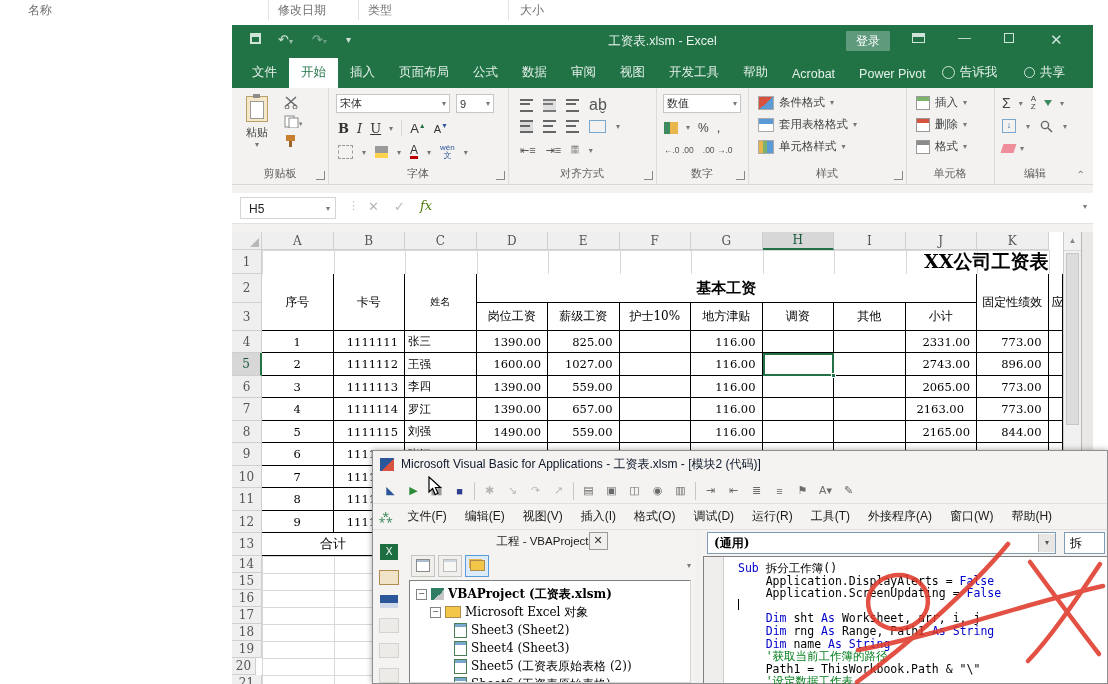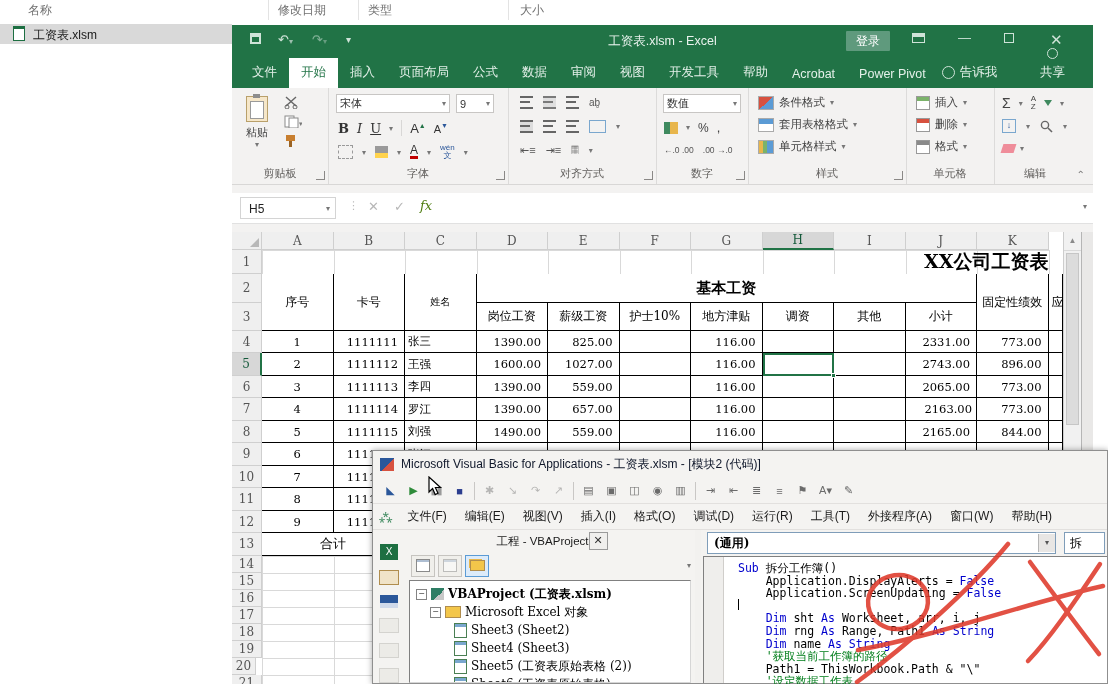--- a/index.html
+++ b/index.html
@@ -51,24 +51,20 @@
 <div id="root">
 
   <div class="ab exp-head" style="left:28px;top:2px;">名称</div>
   <div class="ab exp-head" style="left:278px;top:2px;">修改日期</div>
   <div class="ab exp-head" style="left:368px;top:2px;">类型</div>
   <div class="ab exp-head" style="left:520px;top:2px;">大小</div>
   <div class="ab" style="left:268px;top:0;width:1px;height:20px;background:#e3e3e3;"></div>
   <div class="ab" style="left:358px;top:0;width:1px;height:20px;background:#e3e3e3;"></div>
   <div class="ab" style="left:508px;top:0;width:1px;height:20px;background:#e3e3e3;"></div>
 
-  <div class="ab exp-sel" style="left:0;top:24px;width:232px;height:20px;">
-    <span class="ab" style="left:13px;top:2px;width:12px;height:15px;background:#fff;border:1px solid #1d6f42;box-shadow:inset 0 2px 0 #1d6f42;"></span>
-    <span class="ab" style="left:33px;top:3px;font-size:12px;color:#1a1a1a;">工资表.xlsm</span>
-  </div>
 
   <div class="ab" style="left:232px;top:25px;width:861px;height:659px;background:#fff;"></div>
 
   <div class="ab xl-green" style="left:232px;top:25px;width:861px;height:32px;">
     <span class="qa-ic ab" style="left:18px;top:8px;width:11px;height:11px;border:2px solid #cfe3d8;border-top-width:4px;"></span>
     <span class="qa-ic ab" style="left:46px;top:7px;">↶<span class="dn" style="color:#9dbfae;">▾</span></span>
     <span class="qa-ic ab" style="left:80px;top:7px;opacity:.55;">↷<span class="dn" style="color:#9dbfae;">▾</span></span>
     <span class="qa-ic ab" style="left:114px;top:9px;font-size:10px;">▾</span>
     <span class="ab" style="left:0;right:0;top:8px;text-align:center;color:#eaf3ee;font-size:12.5px;">工资表.xlsm  -  Excel</span>
     <span class="ab" style="left:614px;top:6px;width:44px;height:20px;background:#5f9a7d;color:#fff;font-size:12px;text-align:center;line-height:20px;border-radius:1px;">登录</span>
@@ -90,21 +86,21 @@
         <span class="xl-tab">视图</span>
         <span class="xl-tab">开发工具</span>
         <span class="xl-tab">帮助</span>
         <span class="xl-tab">Acrobat</span>
         <span class="xl-tab">Power Pivot</span>
       </div>
     <div style="display:flex;align-items:center;margin-left:4px;color:#e4f0e9;font-size:12.5px;gap:5px;padding-bottom:7px;">
       <span style="width:11px;height:11px;border:1.5px solid #cfe3d8;border-radius:50%;display:inline-block;"></span>
       <span>告诉我</span>
     </div>
-    <div style="position:absolute;right:28px;bottom:7px;display:flex;align-items:center;gap:5px;color:#e4f0e9;font-size:12.5px;flex-direction:column;">
+    <div style="position:absolute;right:28px;bottom:7px;display:flex;align-items:center;gap:5px;color:#e4f0e9;font-size:12.5px;">
       <span style="width:9px;height:9px;border:1.5px solid #cfe3d8;border-radius:50%;display:inline-block;"></span>
       <span>共享</span>
     </div>
   </div>
 
   <div class="ab ribbon" style="left:232px;top:88px;width:861px;height:97px;border-bottom:1px solid #d8d7d6;">
 
     <div class="rg" style="left:0;width:96px;">
       <div class="ab" style="left:10px;top:8px;width:30px;text-align:center;">
         <div style="width:20px;height:24px;margin:0 auto;background:#f6e7c9;border:1px solid #b9a06a;position:relative;">
@@ -166,21 +162,21 @@
       </div>
       <div class="rg-label">字体</div>
       <div class="launch"></div>
     </div>
 
     <div class="rg" style="left:276px;width:148px;">
       <div class="ab" style="left:12px;top:8px;display:flex;gap:10px;align-items:center;">
         <span class="bar3"></span>
         <span class="bar3" style="opacity:.85;background:#dcdcdc;"></span>
         <span class="bar3"></span>
-        <span style="font-size:10px;color:#555;">ab̮</span>
+        <span style="font-size:16px;color:#555;">ab̮</span>
       </div>
       <div class="ab" style="left:12px;top:32px;display:flex;gap:10px;align-items:center;">
         <span class="bar3" style="background:#dcdcdc;"></span>
         <span class="bar3"></span>
         <span class="bar3"></span>
         <span style="width:15px;height:11px;border:1px solid #7aa7ce;display:inline-block;"></span>
         <span class="dn">▾</span>
       </div>
       <div class="ab" style="left:12px;top:56px;display:flex;gap:10px;align-items:center;">
         <span style="font-size:11px;color:#555;">⇤≡</span>
@@ -415,21 +411,21 @@
       <div class="ab tcell" style="left: 816.5px; top: 144px; width: 14.5px; height: 22px; justify-content: flex-end; padding-right: 6px;"></div>
       <div class="ab tcell" style="left: 30px; top: 166px; width: 71.5px; height: 23px; justify-content: center;">4</div>
       <div class="ab tcell" style="left: 101.5px; top: 166px; width: 71.5px; height: 23px; justify-content: flex-end; padding-right: 6px;">1111114</div>
       <div class="ab tcell" style="left: 173px; top: 166px; width: 71.5px; height: 23px; justify-content: flex-start; padding-left: 3px;">罗江</div>
       <div class="ab tcell" style="left: 244.5px; top: 166px; width: 71.5px; height: 23px; justify-content: flex-end; padding-right: 6px;">1390.00</div>
       <div class="ab tcell" style="left: 316px; top: 166px; width: 71.5px; height: 23px; justify-content: flex-end; padding-right: 6px;">657.00</div>
       <div class="ab tcell" style="left: 387.5px; top: 166px; width: 71.5px; height: 23px; justify-content: flex-end; padding-right: 6px;"></div>
       <div class="ab tcell" style="left: 459px; top: 166px; width: 71.5px; height: 23px; justify-content: flex-end; padding-right: 6px;">116.00</div>
       <div class="ab tcell" style="left: 530.5px; top: 166px; width: 71.5px; height: 23px; justify-content: flex-end; padding-right: 6px;"></div>
       <div class="ab tcell" style="left: 602px; top: 166px; width: 71.5px; height: 23px; justify-content: flex-end; padding-right: 6px;"></div>
-      <div class="ab tcell" style="left: 673.5px; top: 166px; width: 71.5px; height: 23px; justify-content: flex-end; padding-right: 4px;">2163.00</div>
+      <div class="ab tcell" style="left: 673.5px; top: 166px; width: 71.5px; height: 23px; justify-content: flex-end; padding-right: 12px;">2163.00</div>
       <div class="ab tcell" style="left: 745px; top: 166px; width: 71.5px; height: 23px; justify-content: flex-end; padding-right: 6px;">773.00</div>
       <div class="ab tcell" style="left: 816.5px; top: 166px; width: 14.5px; height: 23px; justify-content: flex-end; padding-right: 6px;"></div>
       <div class="ab tcell" style="left: 30px; top: 189px; width: 71.5px; height: 22px; justify-content: center;">5</div>
       <div class="ab tcell" style="left: 101.5px; top: 189px; width: 71.5px; height: 22px; justify-content: flex-end; padding-right: 6px;">1111115</div>
       <div class="ab tcell" style="left: 173px; top: 189px; width: 71.5px; height: 22px; justify-content: flex-start; padding-left: 3px;">刘强</div>
       <div class="ab tcell" style="left: 244.5px; top: 189px; width: 71.5px; height: 22px; justify-content: flex-end; padding-right: 6px;">1490.00</div>
       <div class="ab tcell" style="left: 316px; top: 189px; width: 71.5px; height: 22px; justify-content: flex-end; padding-right: 6px;">559.00</div>
       <div class="ab tcell" style="left: 387.5px; top: 189px; width: 71.5px; height: 22px; justify-content: flex-end; padding-right: 6px;"></div>
       <div class="ab tcell" style="left: 459px; top: 189px; width: 71.5px; height: 22px; justify-content: flex-end; padding-right: 6px;">116.00</div>
       <div class="ab tcell" style="left: 530.5px; top: 189px; width: 71.5px; height: 22px; justify-content: flex-end; padding-right: 6px;"></div>

